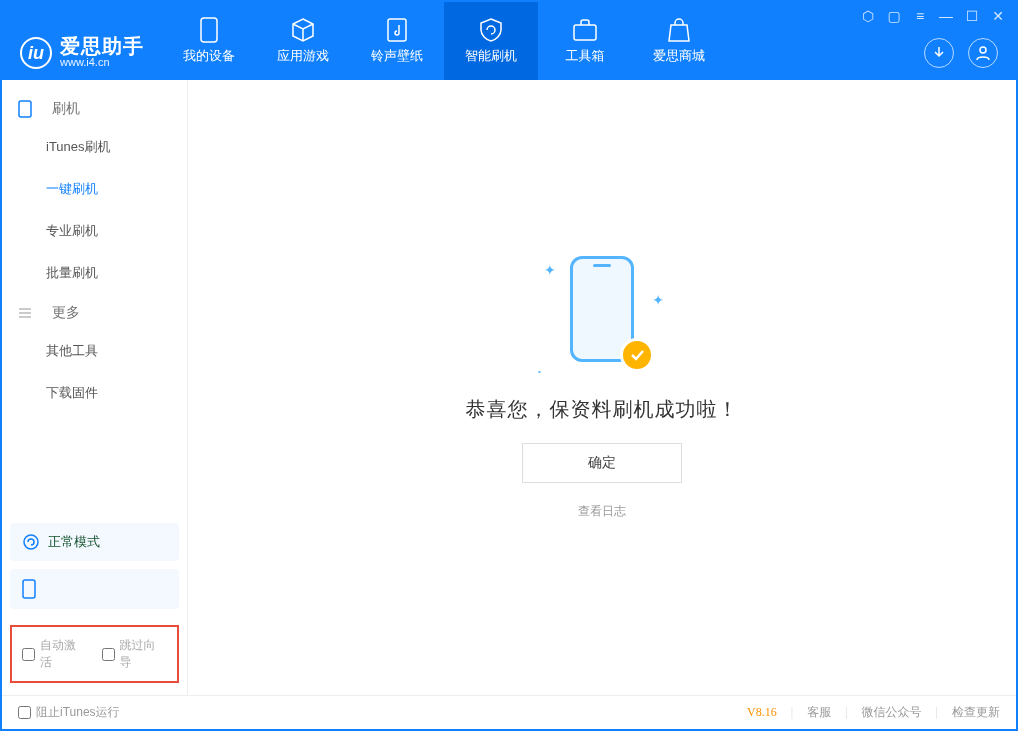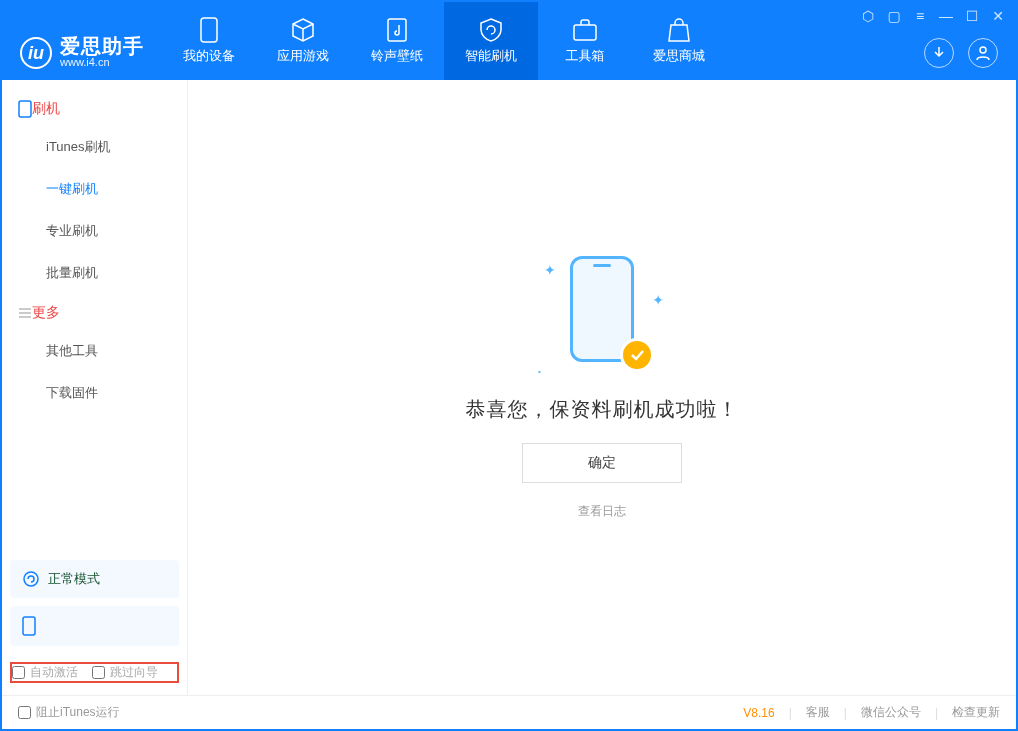--- a/index.html
+++ b/index.html
@@ -12,46 +12,46 @@
 .tabs { display: flex; height: 100%; }
 .tab { width: 94px; display: flex; flex-direction: column; align-items: center; justify-content: center; gap: 4px; font-size: 13px; cursor: pointer; }
 .tab.active { background: #0068e0; }
 .tab-icon { width: 26px; height: 26px; display: flex; align-items: center; justify-content: center; }
 .winctrl { position: absolute; top: 6px; right: 10px; display: flex; gap: 10px; align-items: center; }
 .winctrl span { width: 16px; height: 16px; display: inline-flex; align-items: center; justify-content: center; cursor: pointer; font-size: 14px; color: #cfe6ff; }
 .header-right { position: absolute; right: 18px; bottom: 12px; display: flex; gap: 14px; }
 .hr-circ { width: 30px; height: 30px; border: 1.5px solid rgba(255,255,255,.7); border-radius: 50%; display: flex; align-items: center; justify-content: center; cursor: pointer; }
 .body { display: flex; height: calc(100% - 78px - 34px); }
 .sidebar { width: 186px; border-right: 1px solid #eee; padding-top: 10px; display: flex; flex-direction: column; }
-.side-group-title { display: flex; align-items: center; gap: 0; padding: 10px 16px 8px; font-size: 14px; color: #ef4444; }
+.side-group-title { display: flex; align-items: center; gap: 20px; padding: 10px 16px 8px; font-size: 14px; color: #737373; }
 .side-item { padding: 12px 16px 12px 44px; font-size: 13px; color: #555; cursor: pointer; }
 .side-item.active { color: #1080ff; }
 .spacer { flex: 1; }
 .device-box { margin: 8px; padding: 10px 12px; background: #f4f8ff; border-radius: 4px; font-size: 13px; color: #14532d; display: flex; align-items: center; gap: 8px; }
 .device-box2 { margin: 0 8px 8px; padding: 10px 12px; background: #f4f8ff; border-radius: 4px; }
 .dev-name { font-size: 13px; font-weight: bold; color: #333; }
 .dev-badge { display: inline-block; background: #e3f0ff; color: #1080ff; border-radius: 10px; padding: 1px 10px; font-size: 11px; margin-top: 4px; }
 .dev-type { font-size: 11px; color: #999; margin-top: 4px; }
-.opt-row { margin: 8px 8px 12px; padding: 0; border: 2px solid #e74c3c; display: flex; gap: 14px; align-items: center; }
+.opt-row { margin: 8px 8px 12px; padding: 10px; border: 2px solid #e74c3c; display: flex; gap: 14px; align-items: center; }
 .cb { display: flex; align-items: center; gap: 5px; font-size: 12px; color: #aaa; cursor: pointer; }
 .cb input { width: 13px; height: 13px; }
 .main { flex: 1; display: flex; flex-direction: column; align-items: center; justify-content: center; gap: 20px; }
 .phone-illus { position: relative; width: 120px; height: 120px; }
 .phone-rect { width: 64px; height: 106px; border: 3px solid #53b4ff; border-radius: 12px; background: #f0f8ff; margin: 0 auto; position: relative; }
 .phone-rect::before { content: ""; position: absolute; top: 5px; left: 50%; transform: translateX(-50%); width: 18px; height: 3px; background: #53b4ff; border-radius: 2px; }
 .check-circ { position: absolute; right: 8px; bottom: 4px; width: 34px; height: 34px; background: #ffb400; border-radius: 50%; display: flex; align-items: center; justify-content: center; border: 3px solid #fff; }
 .spark { position: absolute; color: #53b4ff; font-size: 14px; }
 .s1 { top: 6px; left: 2px; } .s2 { top: 36px; right: -2px; } .s3 { bottom: 0; left: -4px; font-size: 8px; }
 .main-msg { font-size: 20px; color: #333; letter-spacing: 1px; }
 .ok-btn { width: 160px; height: 40px; border: 1px solid #ddd; background: #fff; font-size: 14px; color: #444; cursor: pointer; }
 .log-link { font-size: 12px; color: #999; cursor: pointer; }
 .footer { height: 34px; border-top: 1px solid #eee; display: flex; align-items: center; padding: 0 16px; font-size: 12px; color: #999; }
 .footer .cb { color: #999; }
 .footer-right { margin-left: auto; display: flex; gap: 14px; align-items: center; }
-.footer-right span { cursor: pointer; }
+.footer-right span { cursor: pointer; font-family: Liberation Serif, serif; }
 .ver { color: #ff9000; }
 .sep { color: #ddd; }
 </style>
 </head>
 <body>
 
 <div class="header">
   <div class="logo-wrap">
     <div class="logo-badge">iu</div>
     <div>

